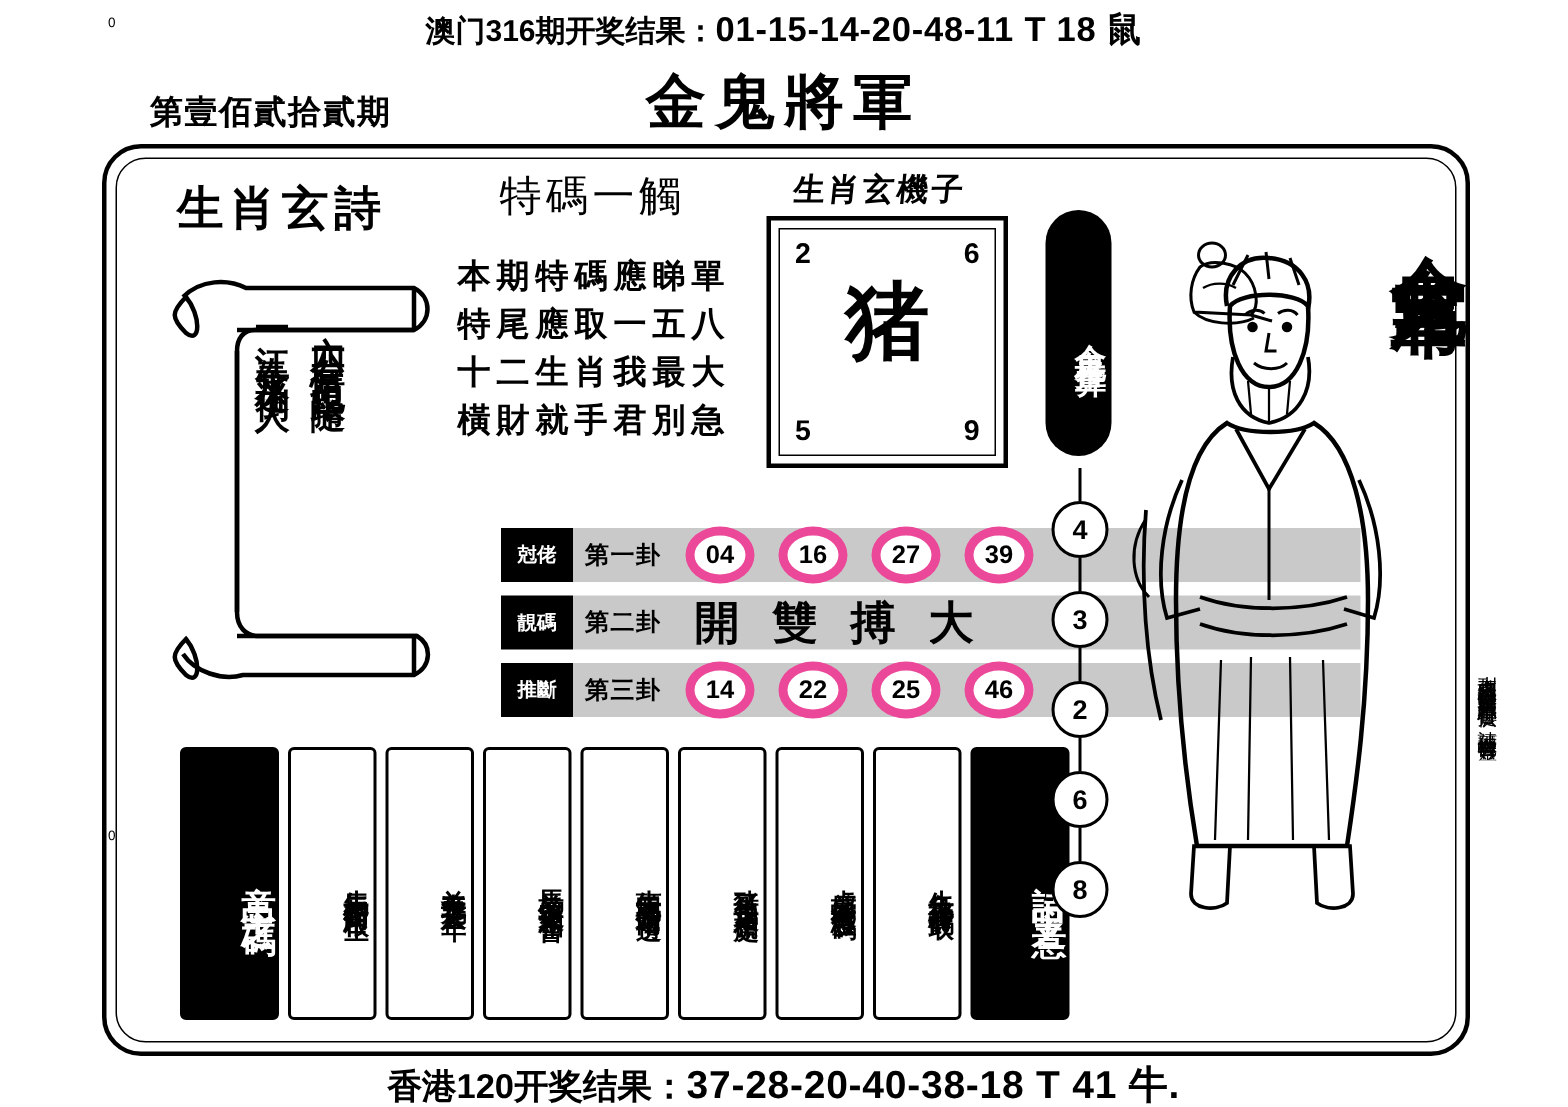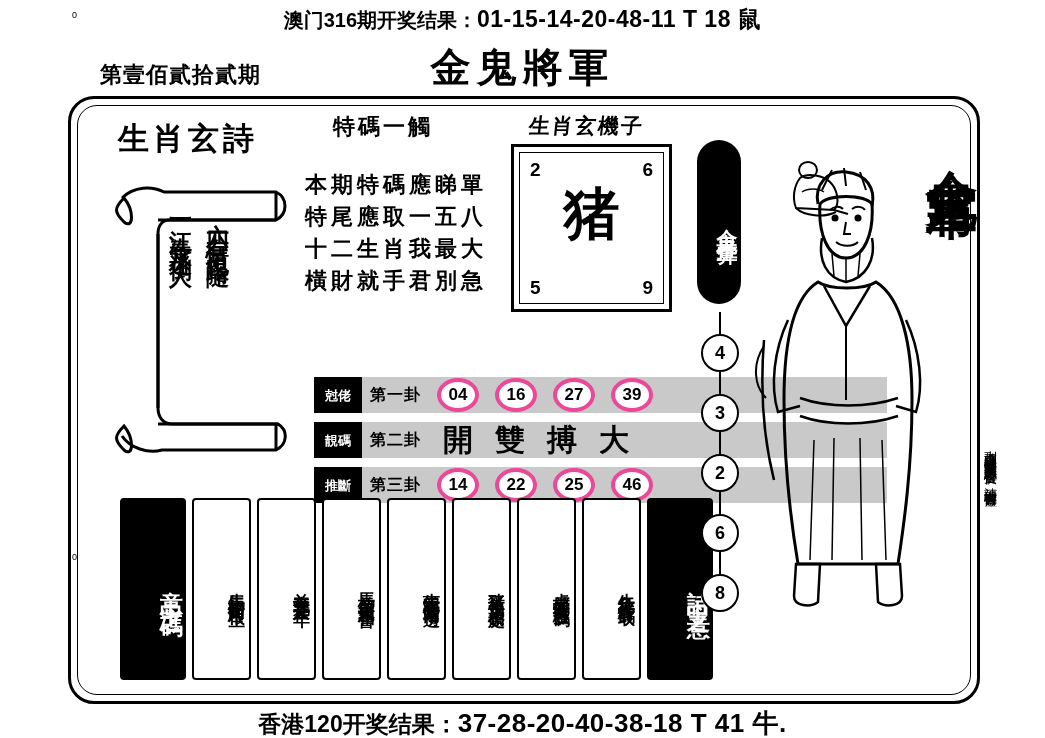--- a/index.html
+++ b/index.html
@@ -51,21 +51,21 @@
     border:1px solid #000;border-radius:20px;
   }
 
   
   .h-shengxiao{
     position:absolute;left:118px;top:118px;
     font-size:31px;font-weight:bold;letter-spacing:4px;
   }
   .h-tema{
     position:absolute;left:333px;top:112px;
-    font-size:22px;font-weight:bold;letter-spacing:3px;
+    font-size:28px;font-weight:normal;letter-spacing:3px;
     font-family:"DejaVu Serif",serif;
   }
   .h-xuanji{
     position:absolute;left:529px;top:112px;
     font-size:21px;font-weight:bold;letter-spacing:2px;
     transform:skewX(-6deg);
   }
 
   
   .scroll-wrap{position:absolute;left:100px;top:180px;width:200px;height:280px;}
@@ -100,38 +100,38 @@
     position:absolute;left:0;top:30px;width:155px;text-align:center;
     font-size:56px;font-weight:bold;font-family:"DejaVu Serif",serif;
   }
   .zbox .c{position:absolute;font-size:19px;font-weight:bold;font-family:"Liberation Sans",sans-serif;}
   .zbox .tl{left:16px;top:12px;}
   .zbox .tr{right:16px;top:12px;}
   .zbox .bl{left:16px;bottom:10px;}
   .zbox .br{right:16px;bottom:10px;}
 
   
-  .rows{position:absolute;left:314px;top:352px;width:310px;margin-top:25px;}
+  .rows{position:absolute;left:334px;top:352px;width:310px;}
   .row{position:relative;height:36px;margin-bottom:9px;}
   .row .tag{
     position:absolute;left:0;top:0;width:48px;height:36px;
     background:#000;color:#fff;
     display:flex;align-items:center;justify-content:center;
     font-size:13px;font-weight:bold;line-height:15px;
     font-family:"DejaVu Serif",serif;
   }
   .row .tag span{writing-mode:horizontal-tb;}
   .row .strip{
     position:absolute;left:48px;top:0;right:-263px;height:36px;
     background:#c9c9c9;display:flex;align-items:center;
   }
   .row .gua{font-size:16px;font-weight:bold;margin-left:8px;letter-spacing:1px;
     font-family:"DejaVu Serif",serif;}
   .ball{
-    width:34px;height:26px;border-radius:50%;background:#fff;border:4px solid #ec4899;
+    width:34px;height:26px;border-radius:50%;background:#fff;border:6px solid #ec4899;
     display:flex;align-items:center;justify-content:center;
     font-size:17px;font-weight:bold;font-family:"Liberation Sans",sans-serif;
     margin-left:16px;
   }
   .bigchar{
     font-size:30px;font-weight:bold;margin-left:22px;
     font-family:"DejaVu Serif",serif;
   }
 
   

